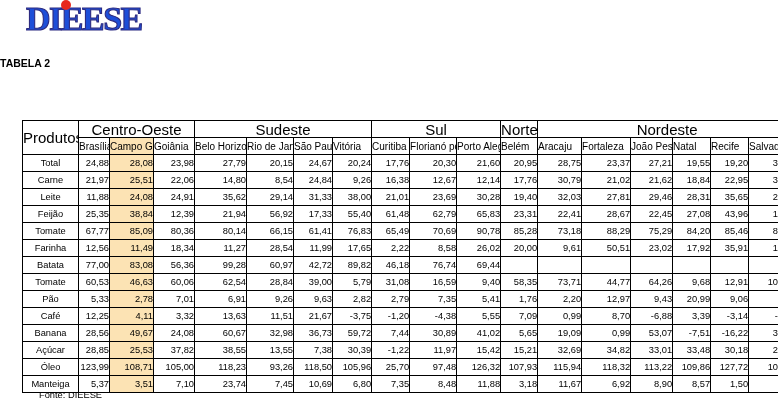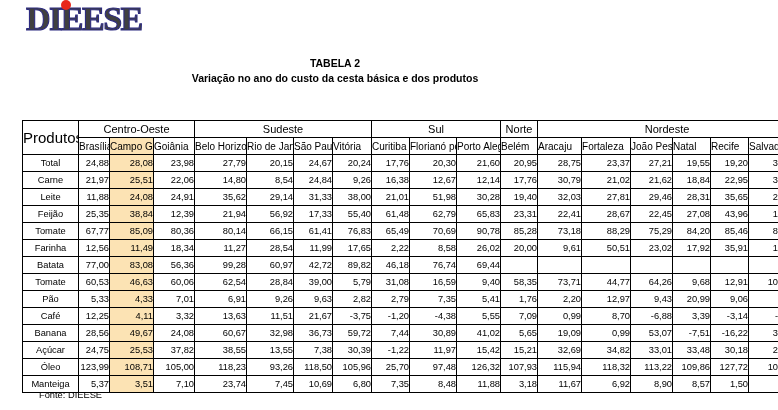--- a/index.html
+++ b/index.html
@@ -24,21 +24,21 @@
   }
   .logo-wrap {
     position: relative;
     display: inline-block;
   }
   .logo-text {
     font-family: "Liberation Serif", serif;
     font-weight: bold;
     font-size: 34px;
     letter-spacing: -1.5px;
-    color: #404040;
+    color: #1d4ed8;
     line-height: 34px;
     -webkit-text-stroke: 1.1px #2d2b80;
     transform: scaleX(1.08);
     transform-origin: left center;
   }
   .logo-dot {
     position: absolute;
     left: 35px;
     top: -2px;
     width: 10px;
@@ -46,21 +46,21 @@
     border-radius: 50%;
     background: #e8271c;
   }
 
   
   .title-block {
     position: absolute;
     left: 0;
     top: 56px;
     width: 670px;
-    text-align: center;
+    text-align: left;
   }
   .title-line {
     font-size: 10.5px;
     font-weight: bold;
     line-height: 15px;
     color: #000;
   }
 
   
   .table-wrap {
@@ -81,21 +81,21 @@
     padding: 0;
     height: 16px;
     line-height: 15px;
     font-weight: normal;
     white-space: nowrap;
     overflow: hidden;
   }
   th.grp {
     font-weight: bold;
     text-align: center;
-    font-size: 11px;
+    font-size: 15px;
     height: 28px;
   }
   th.city {
     font-weight: bold;
     text-align: left;
     font-size: 10px;
     height: 30px;
     padding: 0 1px;
     white-space: normal;
     line-height: 10.5px;
@@ -132,21 +132,20 @@
 
 <div class="logo-area">
   <div class="logo-wrap">
     <span class="logo-text">DIEESE</span>
     <span class="logo-dot"></span>
   </div>
 </div>
 
 <div class="title-block">
   <div class="title-line">TABELA 2</div>
-  <div class="title-line">Variação no ano do custo da cesta básica e dos produtos</div>
 </div>
 
 <div class="table-wrap">
   <table class="cesta">
     <colgroup id="cesta-colgroup">
         <col style="width: 56px;">
         <col style="width: 31px;">
         <col style="width: 44px;">
         <col style="width: 41px;">
         <col style="width: 52px;">
@@ -237,21 +236,21 @@
         <tr>
           <td class="rowlabel">Leite</td>
           <td class="num">11,88</td>
           <td class="num hl">24,08</td>
           <td class="num">24,91</td>
           <td class="num">35,62</td>
           <td class="num">29,14</td>
           <td class="num">31,33</td>
           <td class="num">38,00</td>
           <td class="num">21,01</td>
-          <td class="num">51,98</td>
+          <td class="num">23,69</td>
           <td class="num">30,28</td>
           <td class="num">19,40</td>
           <td class="num">32,03</td>
           <td class="num">27,81</td>
           <td class="num">29,46</td>
           <td class="num">28,31</td>
           <td class="num">35,65</td>
           <td class="num">21,71</td>
         </tr>
         <tr>
@@ -350,21 +349,21 @@
           <td class="num">73,71</td>
           <td class="num">44,77</td>
           <td class="num">64,26</td>
           <td class="num">9,68</td>
           <td class="num">12,91</td>
           <td class="num">102,56</td>
         </tr>
         <tr>
           <td class="rowlabel">Pão</td>
           <td class="num">5,33</td>
-          <td class="num hl">4,33</td>
+          <td class="num hl">2,78</td>
           <td class="num">7,01</td>
           <td class="num">6,91</td>
           <td class="num">9,26</td>
           <td class="num">9,63</td>
           <td class="num">2,82</td>
           <td class="num">2,79</td>
           <td class="num">7,35</td>
           <td class="num">5,41</td>
           <td class="num">1,76</td>
           <td class="num">2,20</td>
@@ -409,21 +408,21 @@
           <td class="num">5,65</td>
           <td class="num">19,09</td>
           <td class="num">0,99</td>
           <td class="num">53,07</td>
           <td class="num">-7,51</td>
           <td class="num">-16,22</td>
           <td class="num">39,78</td>
         </tr>
         <tr>
           <td class="rowlabel">Açúcar</td>
-          <td class="num">24,75</td>
+          <td class="num">28,85</td>
           <td class="num hl">25,53</td>
           <td class="num">37,82</td>
           <td class="num">38,55</td>
           <td class="num">13,55</td>
           <td class="num">7,38</td>
           <td class="num">30,39</td>
           <td class="num">-1,22</td>
           <td class="num">11,97</td>
           <td class="num">15,42</td>
           <td class="num">15,21</td>

